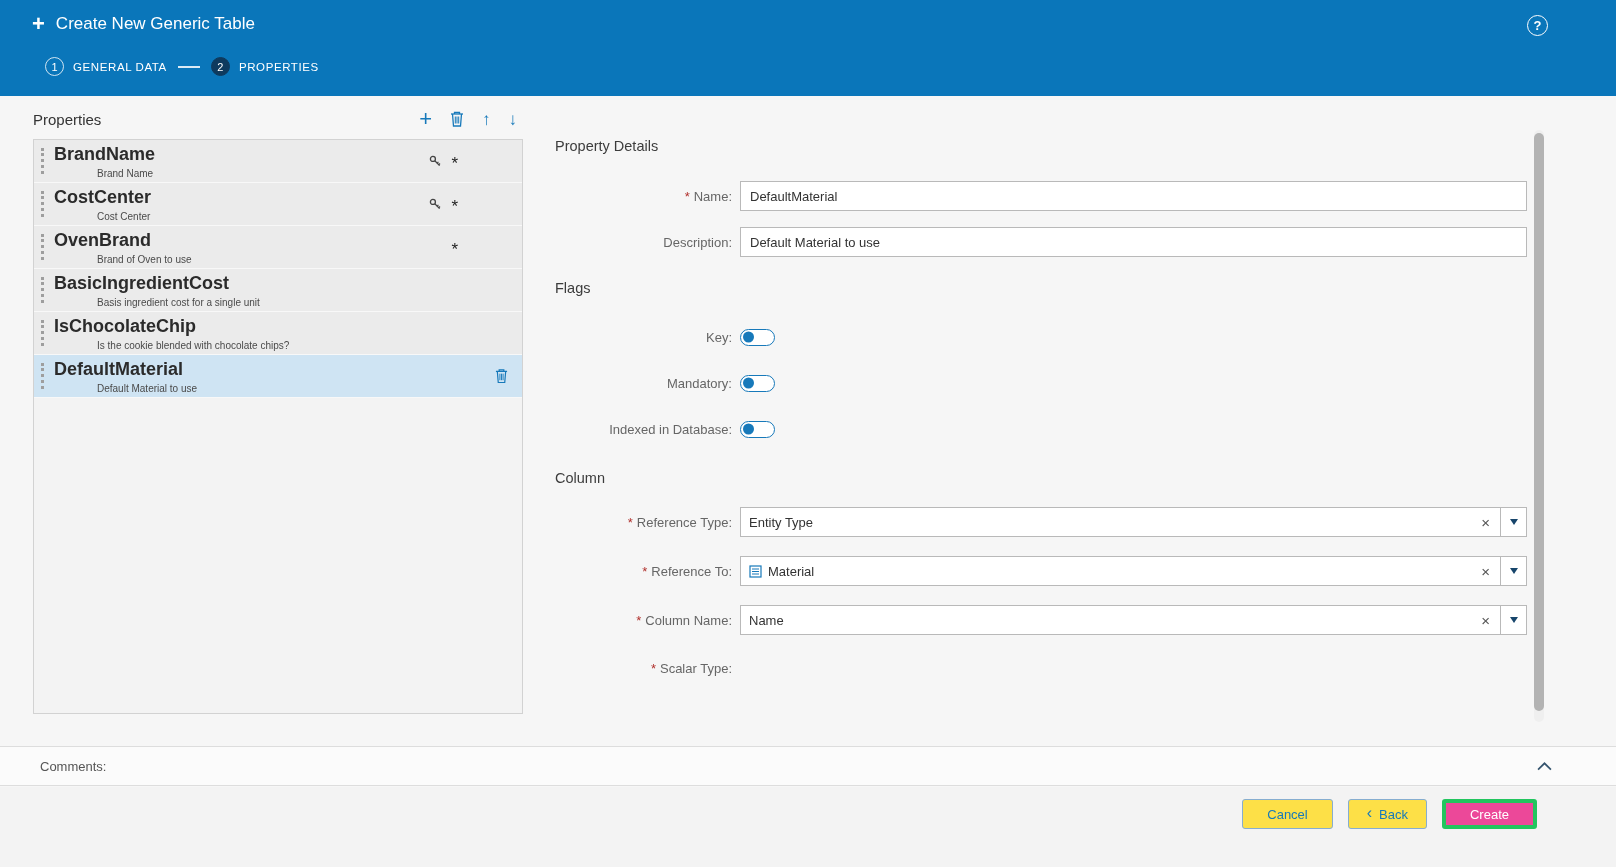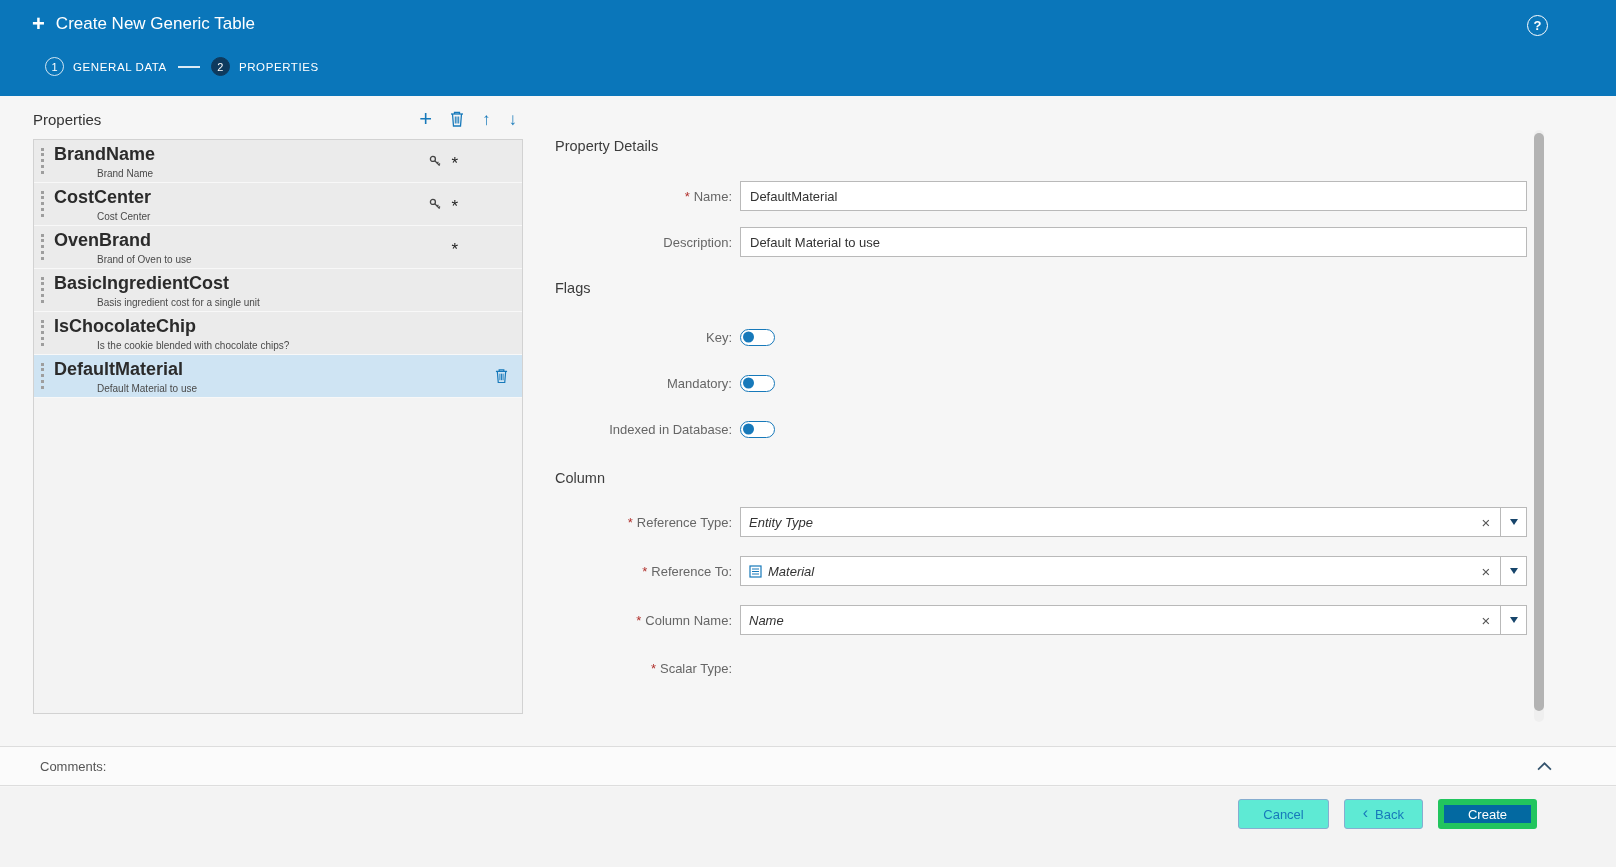--- a/index.html
+++ b/index.html
@@ -46,21 +46,21 @@
   .row-trash { position:absolute; right:14px; top:50%; transform:translateY(-50%); cursor:pointer; display:flex; }
 
   
   .section-title { position:absolute; left:555px; font-size:14.5px; color:#3c3c3c; }
   .frow { position:absolute; left:555px; right:89px; height:30px; display:flex; align-items:center; }
   .flabel { width:185px; display:flex; justify-content:flex-end; align-items:center; gap:4px; padding-right:8px;
     font-size:13px; color:#666; white-space:nowrap; }
   .req-mark { color:#b0302c; font-size:13px; }
   .text-field { flex:1; height:30px; border:1px solid #b9b9b9; background:#fff; display:flex; align-items:center;
     padding:0 9px; font-size:13px; color:#333; cursor:text; }
-  .combo { flex:1; display:flex;font-style:italic; }
+  .combo { flex:1; display:flex; }
   .combo-value { flex:1; height:30px; border:1px solid #b9b9b9; background:#fff; display:flex; align-items:center;
     padding:0 8px; gap:6px; cursor:pointer; }
   .combo-text { flex:1; font-size:13px; color:#333; }
   .clear-x { color:#555; font-size:15px; line-height:1; padding:0 2px; cursor:pointer; }
   .combo-btn { width:27px; height:30px; border:1px solid #b9b9b9; margin-left:-1px; background:#fff;
     display:flex; align-items:center; justify-content:center; cursor:pointer; }
   .caret { width:0; height:0; border-left:4.5px solid transparent; border-right:4.5px solid transparent; border-top:6px solid #17456b; }
   .disabled .combo-value, .disabled .text-field { background:#fafafa; border-color:#c9c9c9; cursor:default; }
   .disabled .combo-text, .disabled .text-field { color:#9b9b9b; }
   .disabled .combo-btn { background:#fafafa; border-color:#c9c9c9; cursor:default; }
@@ -79,22 +79,22 @@
     border-top:1px solid #ddd; border-bottom:1px solid #ddd; display:flex; align-items:center;
     justify-content:space-between; padding:0 64px 0 40px; }
   .comments-label { font-size:13px; color:#555; }
   .collapse-btn { cursor:pointer; display:flex; align-items:center; }
 
   
   .footer { position:absolute; top:787px; left:0; right:0; bottom:0; background:#f3f3f3; }
   .footer-buttons { position:absolute; top:12px; right:79px; display:flex; gap:15px; }
   .btn { height:30px; padding:0 24px; font-size:13px; border-radius:3px; display:flex; align-items:center;
     justify-content:center; cursor:pointer; font-family:"Liberation Sans", sans-serif; gap:7px; }
-  .btn-secondary { background:#5eead4; border:1px solid #86add0; color:#1779ba; }
-  .btn-primary { background:#0369a1; border:6px solid #22c55e; color:#fff; }
+  .btn-secondary { background:#fde047; border:1px solid #86add0; color:#1779ba; }
+  .btn-primary { background:#ec4899; border:4px solid #22c55e; color:#fff; }
   .chev { font-size:16px; line-height:1; padding-bottom:2px; }
 </style>
 </head>
 <body>
 
 <div class="header">
   <div class="title-row">
     <span class="plus-ico">+</span>
     <span class="app-title">Create New Generic Table</span>
   </div>

